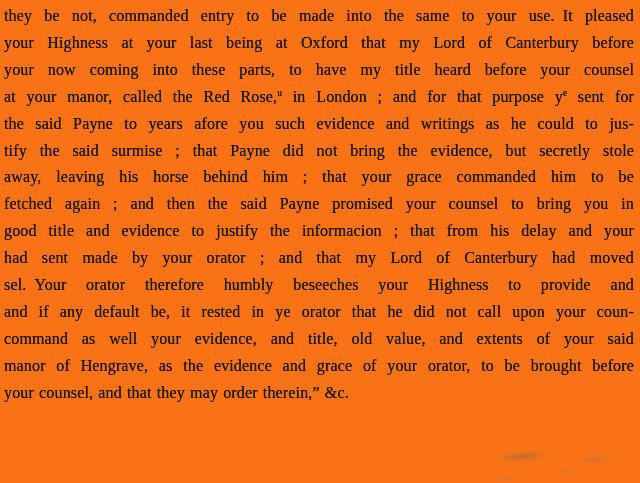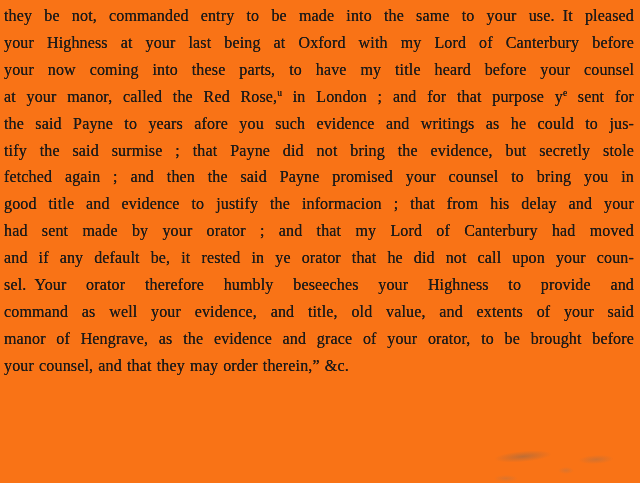--- a/index.html
+++ b/index.html
@@ -54,30 +54,31 @@
         background: radial-gradient(ellipse at center, rgba(120,120,120,0.22), rgba(120,120,120,0) 70%); }
   .s4 { left: 494px; top: 475px; width: 24px; height: 7px;
         background: radial-gradient(ellipse at center, rgba(120,120,120,0.22), rgba(120,120,120,0) 70%); }
 </style>
 </head>
 <body>
 
 <div class="page">
   <div class="textblock">
     <div class="line">they be not, commanded entry to be made into the same to your use. It pleased</div>
-    <div class="line">your Highness at your last being at Oxford with my Lord of Canterbury before</div>
+    <div class="line">your Highness at your last being at Oxford that my Lord of Canterbury before</div>
     <div class="line">your now coming into these parts, to have my title heard before your counsel</div>
     <div class="line"><span>at your manor, called the Red Rose,</span><sup class="fn">u</sup><span> in London ; and for that purpose y</span><sup class="fn">e</sup><span> sent for</span></div>
     <div class="line">the said Payne to years afore you such evidence and writings as he could to jus-</div>
     <div class="line">tify the said surmise ; that Payne did not bring the evidence, but secretly stole</div>
+    <div class="line">away, leaving his horse behind him ; that your grace commanded him to be</div>
     <div class="line">fetched again ; and then the said Payne promised your counsel to bring you in</div>
     <div class="line">good title and evidence to justify the informacion ; that from his delay and your</div>
     <div class="line">had sent made by your orator ; and that my Lord of Canterbury had moved</div>
+    <div class="line">sel. Your orator therefore humbly beseeches your Highness to provide and</div>
     <div class="line">and if any default be, it rested in ye orator that he did not call upon your coun-</div>
-    <div class="line">sel. Your orator therefore humbly beseeches your Highness to provide and</div>
     <div class="line">command as well your evidence, and title, old value, and extents of your said</div>
     <div class="line">manor of Hengrave, as the evidence and grace of your orator, to be brought before</div>
     <div class="line last">your counsel, and that they may order therein,” &amp;c.</div>
   </div>
 
   <div class="smudge s1"></div>
   <div class="smudge s2"></div>
   <div class="smudge s3"></div>
   <div class="smudge s4"></div>
 </div>

